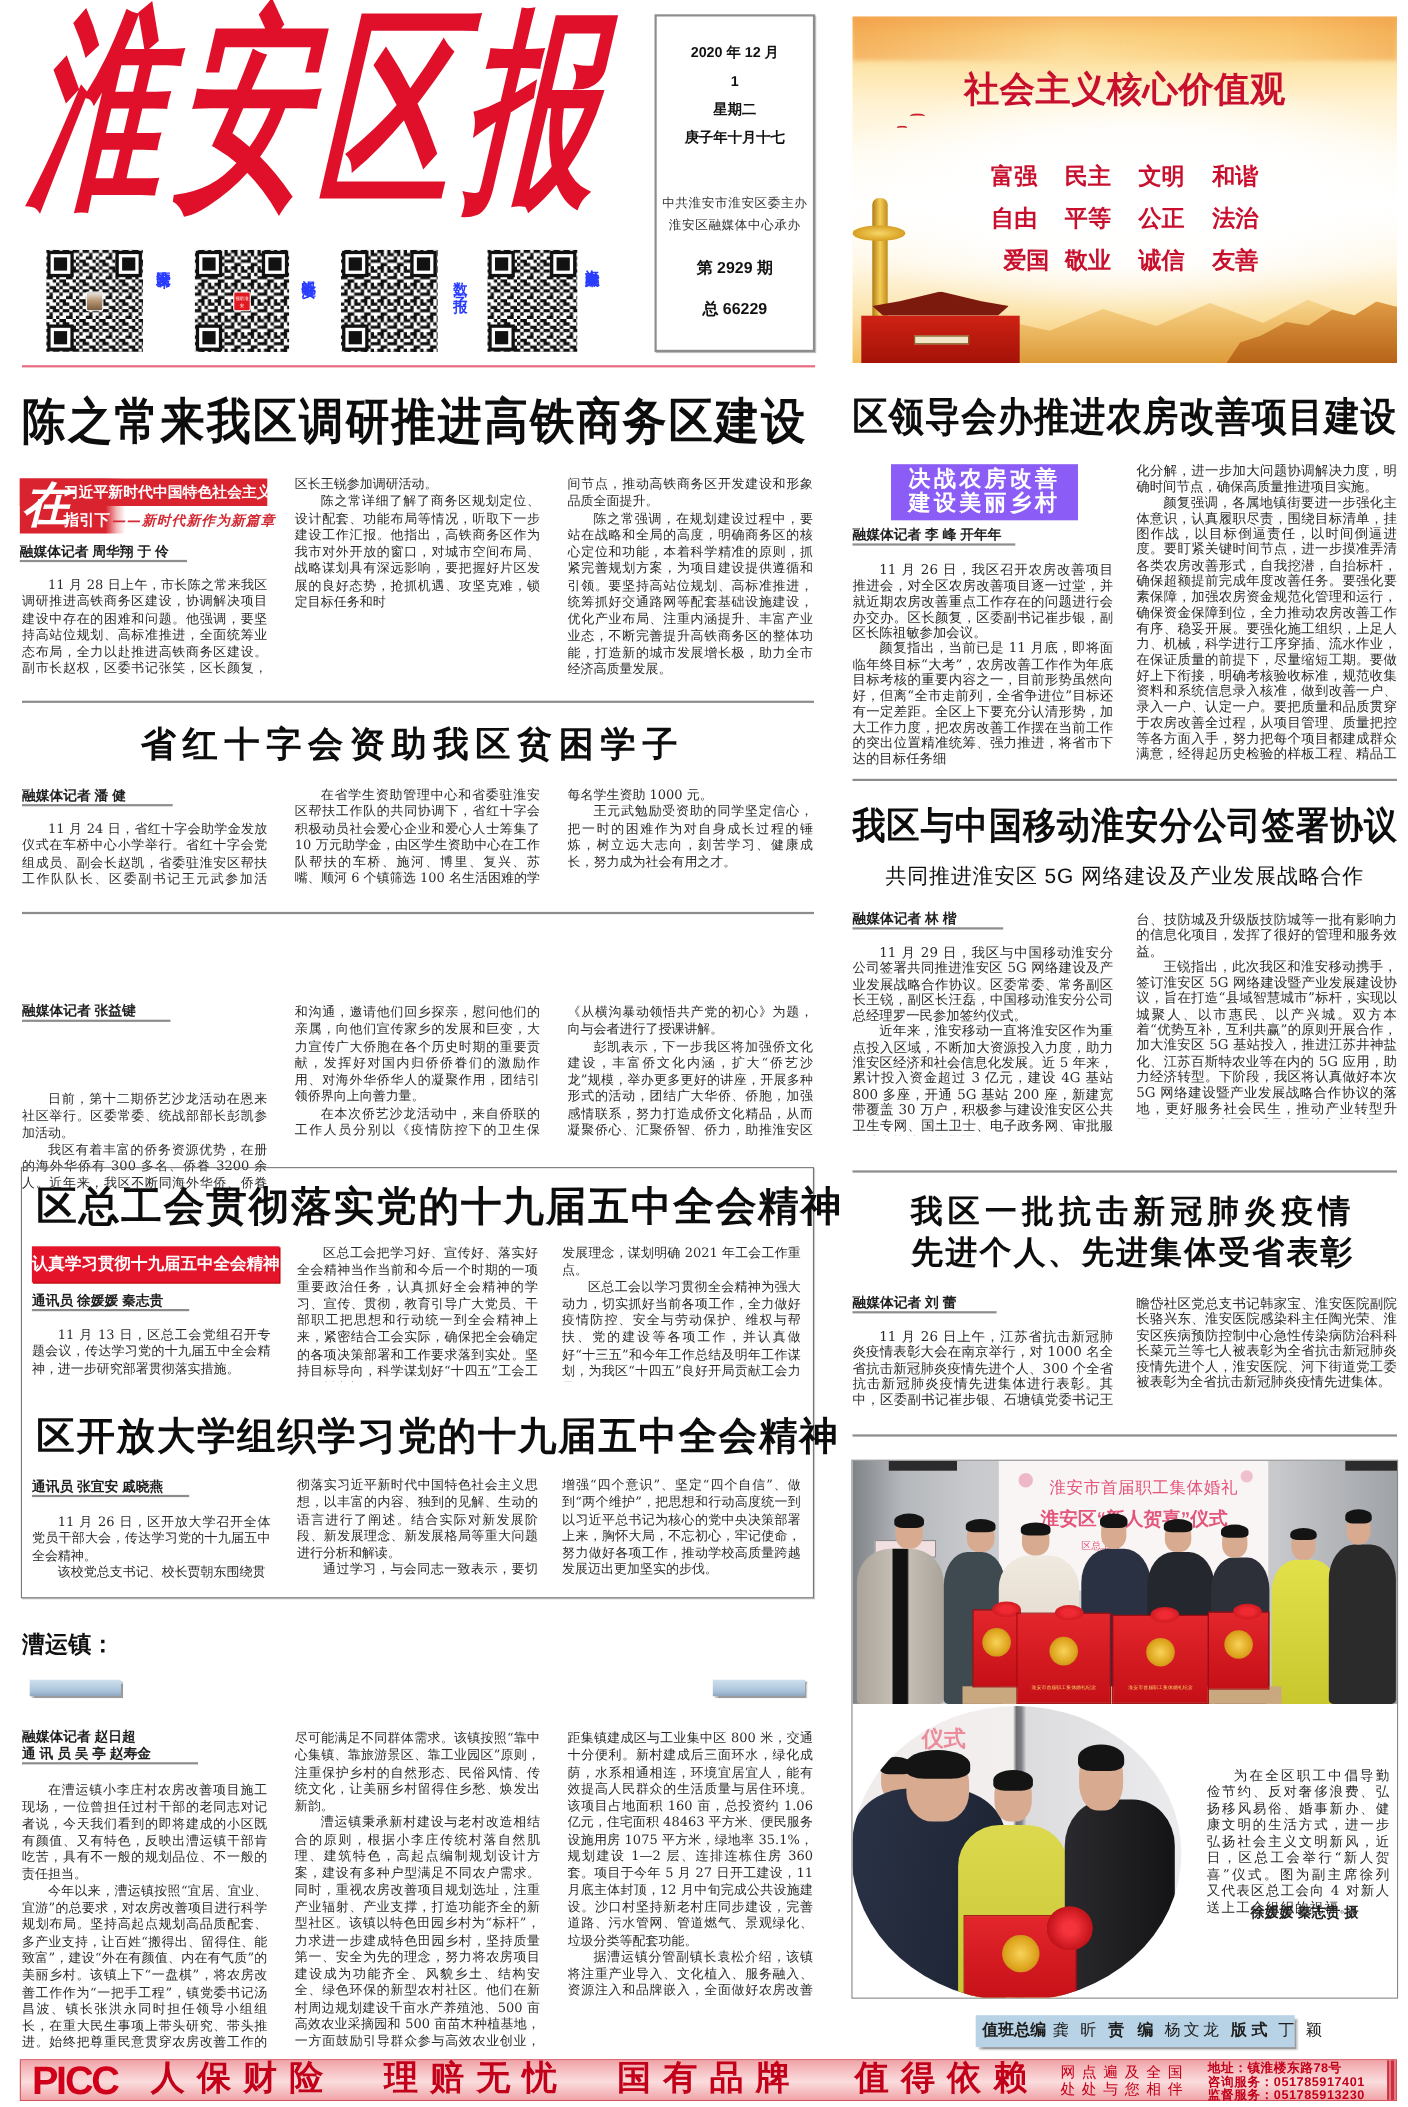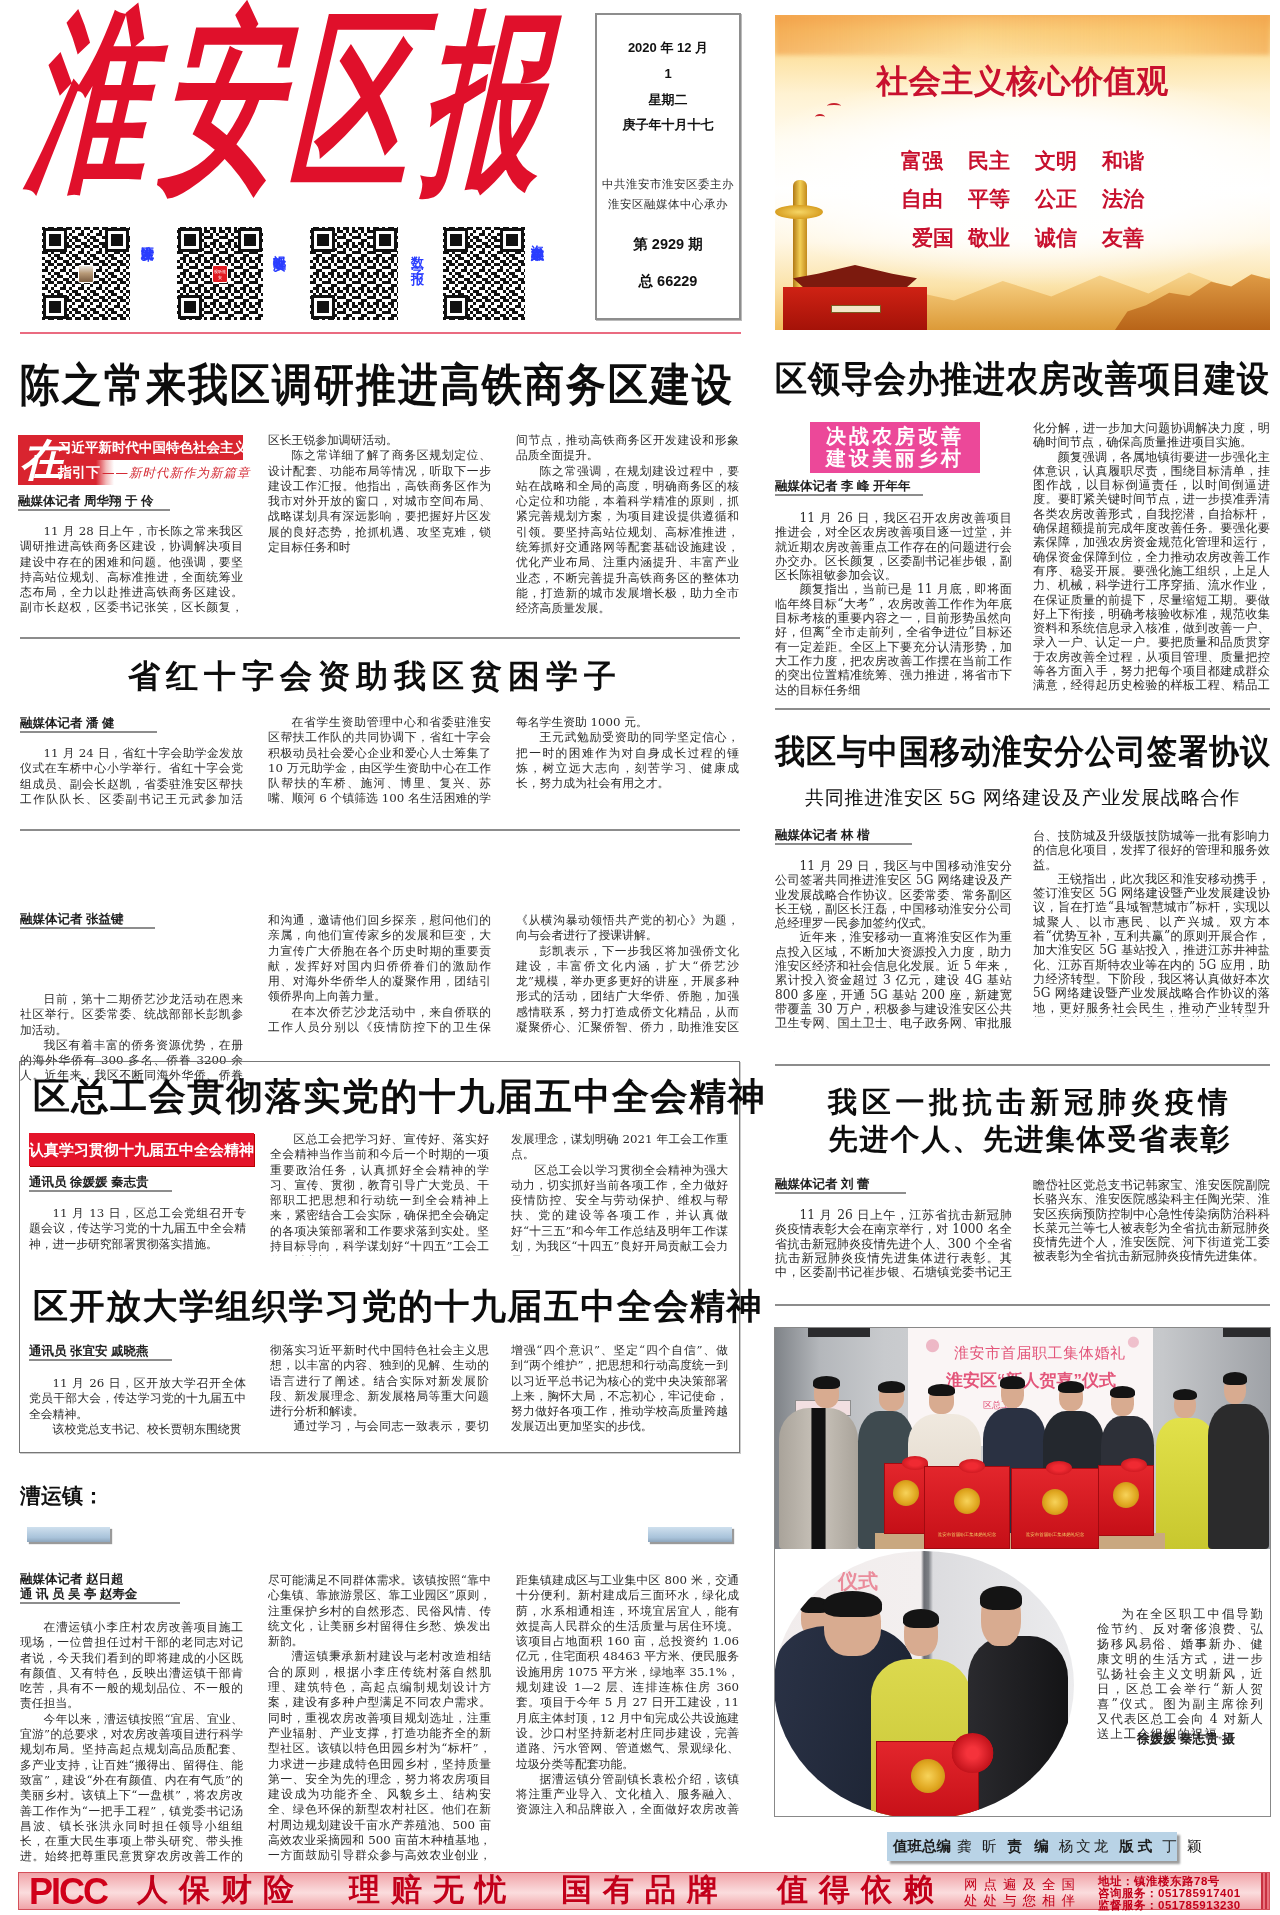--- a/index.html
+++ b/index.html
@@ -44,22 +44,22 @@
 .byline{position:absolute;font-family:"Liberation Sans","DejaVu Sans",sans-serif;font-weight:bold;font-size:12.5px;line-height:15px;color:#1f1f1f;border-bottom:2px solid #8d8d8d;white-space:nowrap}
 .col{position:absolute;font-family:"DejaVu Serif","Liberation Serif",serif;font-size:11.8px;line-height:15.3px;color:#2b2b2b;text-align:justify;overflow:hidden}
 .col p{text-indent:2em}
 .col p.cont{text-indent:0}
 .col.rc{font-size:12.2px;line-height:14.3px}
 
 .kicker{position:absolute;left:18px;top:435px;width:225px;height:50px;background:linear-gradient(180deg,#d9242f 0,#d9242f 25px,transparent 25px),linear-gradient(90deg,#d9242f 0,#d9242f 78px,#f2b8b8 88px,#fff 96px)}
 .kicker .glyph{position:absolute;left:2px;top:0;font-family:"DejaVu Serif",serif;font-style:italic;font-weight:bold;font-size:44px;line-height:50px;color:#fff}
 .kicker .l1{position:absolute;left:40px;top:4px;font-family:"Liberation Sans","DejaVu Sans",sans-serif;font-weight:bold;font-size:13.5px;line-height:17px;color:#fff;white-space:nowrap}
 .kicker .l2{position:absolute;left:40px;top:29px;font-family:"Liberation Sans","DejaVu Sans",sans-serif;font-weight:bold;font-size:14px;line-height:17px;color:#fff;white-space:nowrap}
-.kicker .sl{position:absolute;left:84px;top:29px;font-family:"DejaVu Serif",serif;font-style:italic;font-weight:normal;font-size:12.5px;line-height:17px;color:#d42a34;white-space:nowrap;letter-spacing:1px}
-.redlabel{position:absolute;background:#ec4899;color:#fff;font-family:"Liberation Sans","DejaVu Sans",sans-serif;font-weight:bold;text-align:center;white-space:nowrap}
+.kicker .sl{position:absolute;left:84px;top:29px;font-family:"DejaVu Serif",serif;font-style:italic;font-weight:bold;font-size:12.5px;line-height:17px;color:#d42a34;white-space:nowrap;letter-spacing:1px}
+.redlabel{position:absolute;background:#8b5cf6;color:#fff;font-family:"Liberation Sans","DejaVu Sans",sans-serif;font-weight:bold;text-align:center;white-space:nowrap}
 .boxed{position:absolute;left:19px;top:1061px;width:721px;height:392px;border:1px solid #777;box-shadow:1px 1px 0 #ccc}
 .deco-bar{position:absolute;top:1527px;height:15px;background:linear-gradient(180deg,#cfe0ee 0%,#a9c3da 70%,#8ea6bd 100%);box-shadow:2px 2px 1px #9a9a9a}
 
 .photobox{position:absolute;left:774px;top:1327px;width:497px;height:490px;border:1px solid #888;overflow:hidden;background:#fff}
 .gphoto{position:absolute;left:0;top:0;width:497px;height:221px;overflow:hidden;background:linear-gradient(90deg,#7f8388 0%,#b4b7bb 9%,#c8cacd 22%,#d3d4d7 50%,#c6c8cb 78%,#9ea1a6 100%)}
 .g-el{position:absolute}
 .head{position:absolute;background:#d8ab90;border-radius:45% 45% 42% 42%}
 .head::before{content:"";position:absolute;left:-1px;top:-2px;width:calc(100% + 2px);height:42%;background:#141414;border-radius:50% 50% 30% 30%}
 .body{position:absolute;border-radius:38% 38% 4px 4px / 22% 22% 4px 4px}
 .gift{position:absolute;background:linear-gradient(180deg,#e3262c,#c50f17);border:1px solid #a30a10}

